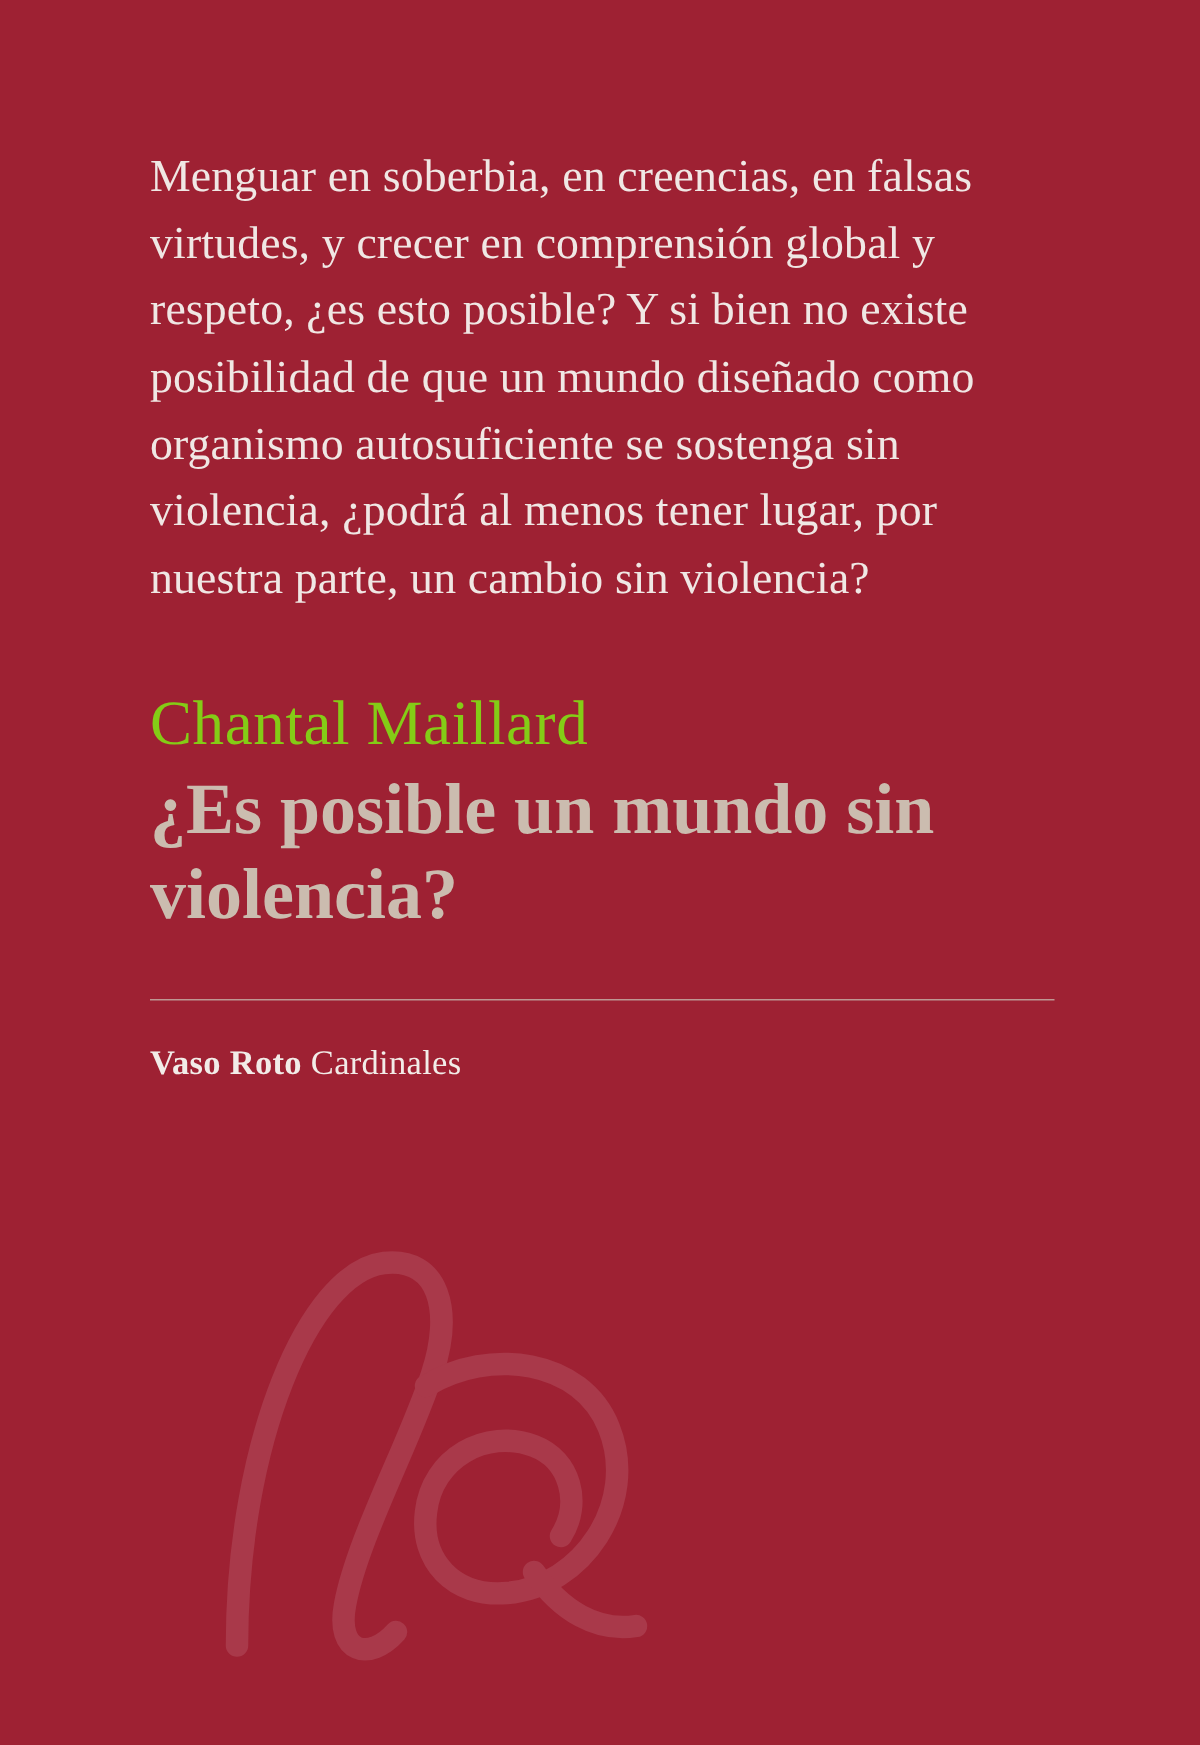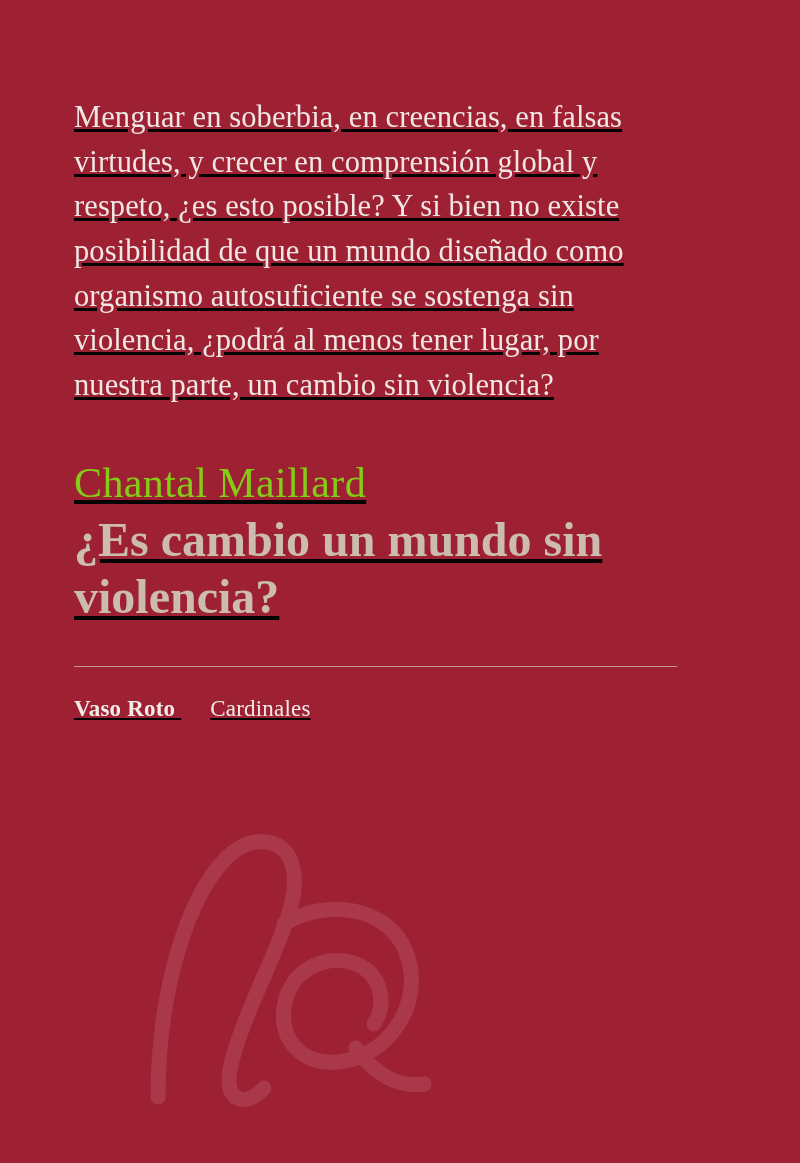--- a/index.html
+++ b/index.html
@@ -27,22 +27,21 @@
     left: 88px;
     top: 812px;
     width: 380px;
     height: 300px;
     opacity: 1;
     pointer-events: none;
   }
   .content {
     position: relative;
     z-index: 2;
-    padding: 95px 96px 0 74px;
-    text-decoration: underline;
+    padding: 95px 96px 0 100px;
   }
   .blurb {
     color: #f0e7e4;
     font-family: "Liberation Serif", serif;
     font-size: 30.5px;
     line-height: 1.465;
     letter-spacing: 0.1px;
     margin: 0 0 52px 0;
     max-width: 615px;
     font-weight: 400;
@@ -78,21 +77,20 @@
     color: #f2ece8;
     font-family: "Liberation Serif", serif;
     font-size: 23px;
     letter-spacing: 0.2px;
   }
   .publisher .imprint-name {
     font-weight: bold;
   }
   .publisher .collection-name {
     font-weight: 400;
-    margin-left: 29px;
   }
 </style>
 </head>
 <body>
 
 <div class="cover">
 
   <div class="watermark">
     <svg viewBox="0 0 380 300" width="380" height="300" xmlns="http://www.w3.org/2000/svg">
       <g fill="none" stroke="#a9394a" stroke-width="15" stroke-linecap="round" stroke-linejoin="round">
@@ -101,21 +99,21 @@
         <path d="M268 236 C 286 262, 310 276, 336 272"></path>
       </g>
     </svg>
   </div>
 
   <div class="content">
     <p class="blurb">Menguar en soberbia, en creencias, en falsas virtudes, y crecer en comprensión global y respeto, ¿es esto posible? Y si bien no existe posibilidad de que un mundo diseñado como organismo autosuficiente se sostenga sin violencia, ¿podrá al menos tener lugar, por nuestra parte, un cambio sin violencia?</p>
 
     <div class="author">Chantal Maillard</div>
 
-    <div class="title">¿Es cambio un mundo sin violencia?</div>
+    <div class="title">¿Es posible un mundo sin violencia?</div>
 
     <hr class="rule">
 
     <div class="publisher">
       <span class="imprint-name">Vaso Roto</span>
       <span class="collection-name">Cardinales</span>
     </div>
   </div>
 
 </div>

